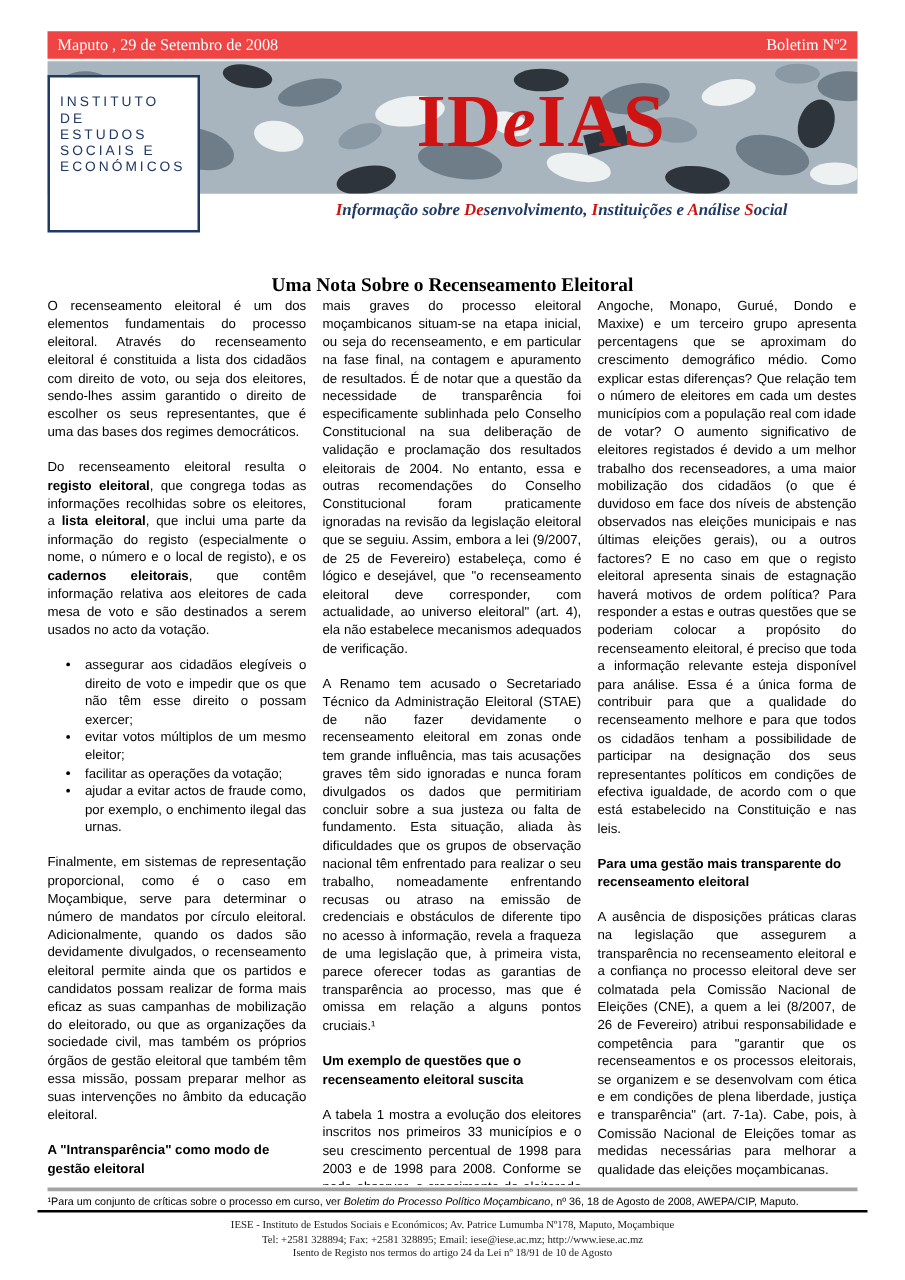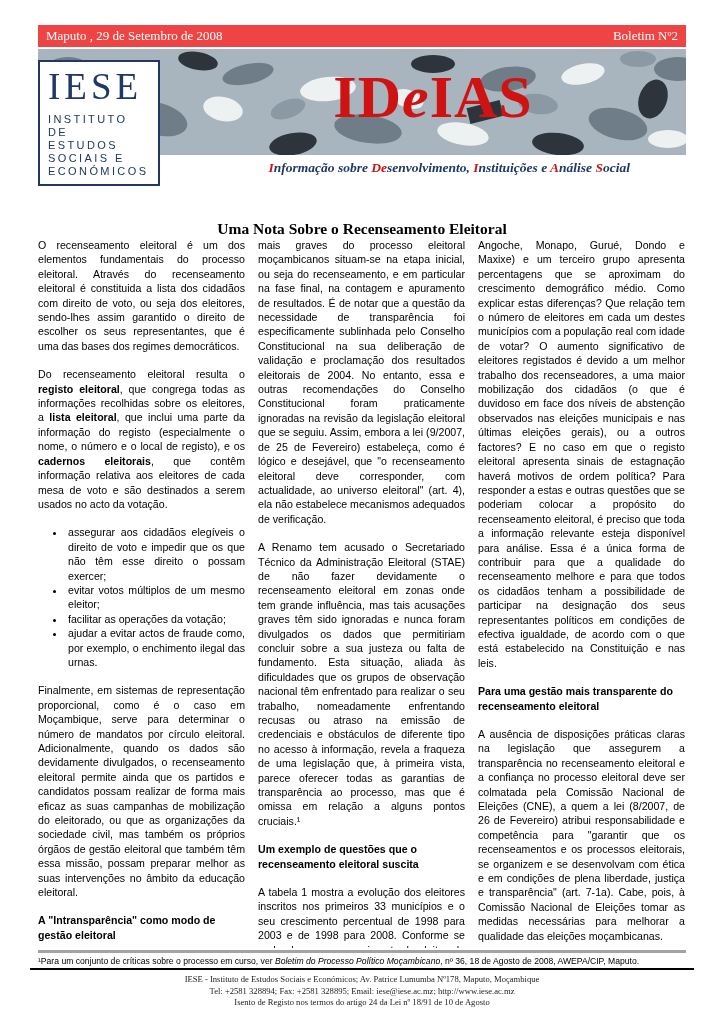--- a/index.html
+++ b/index.html
@@ -101,21 +101,20 @@
         <ellipse cx="250" cy="60" rx="18" ry="9" transform="rotate(-20 250 60)"></ellipse>
         <ellipse cx="500" cy="55" rx="20" ry="10" transform="rotate(8 500 55)"></ellipse>
         <ellipse cx="50" cy="75" rx="16" ry="8" transform="rotate(-10 50 75)"></ellipse>
         <ellipse cx="600" cy="10" rx="18" ry="8"></ellipse>
       </g>
     </svg>
     <div class="ideias-title" id="masthead-title"><span class="">ID</span><span class="i ">e</span><span class="">IAS</span></div>
   </div>
 
   <div class="logo-box">
-    <div class="logo-acronym">IESE</div>
     <div class="logo-lines" id="logo-lines">
         <div>INSTITUTO DE</div>
         <div>ESTUDOS</div>
         <div>SOCIAIS E</div>
         <div>ECONÓMICOS</div>
       </div>
   </div>
 
   <div class="tagline" id="tagline"><span class="red">I</span><span class="">nformação sobre </span><span class="red">De</span><span class="">senvolvimento, </span><span class="red">I</span><span class="">nstituições e </span><span class="red">A</span><span class="">nálise </span><span class="red">S</span><span class="">ocial</span></div>
 

